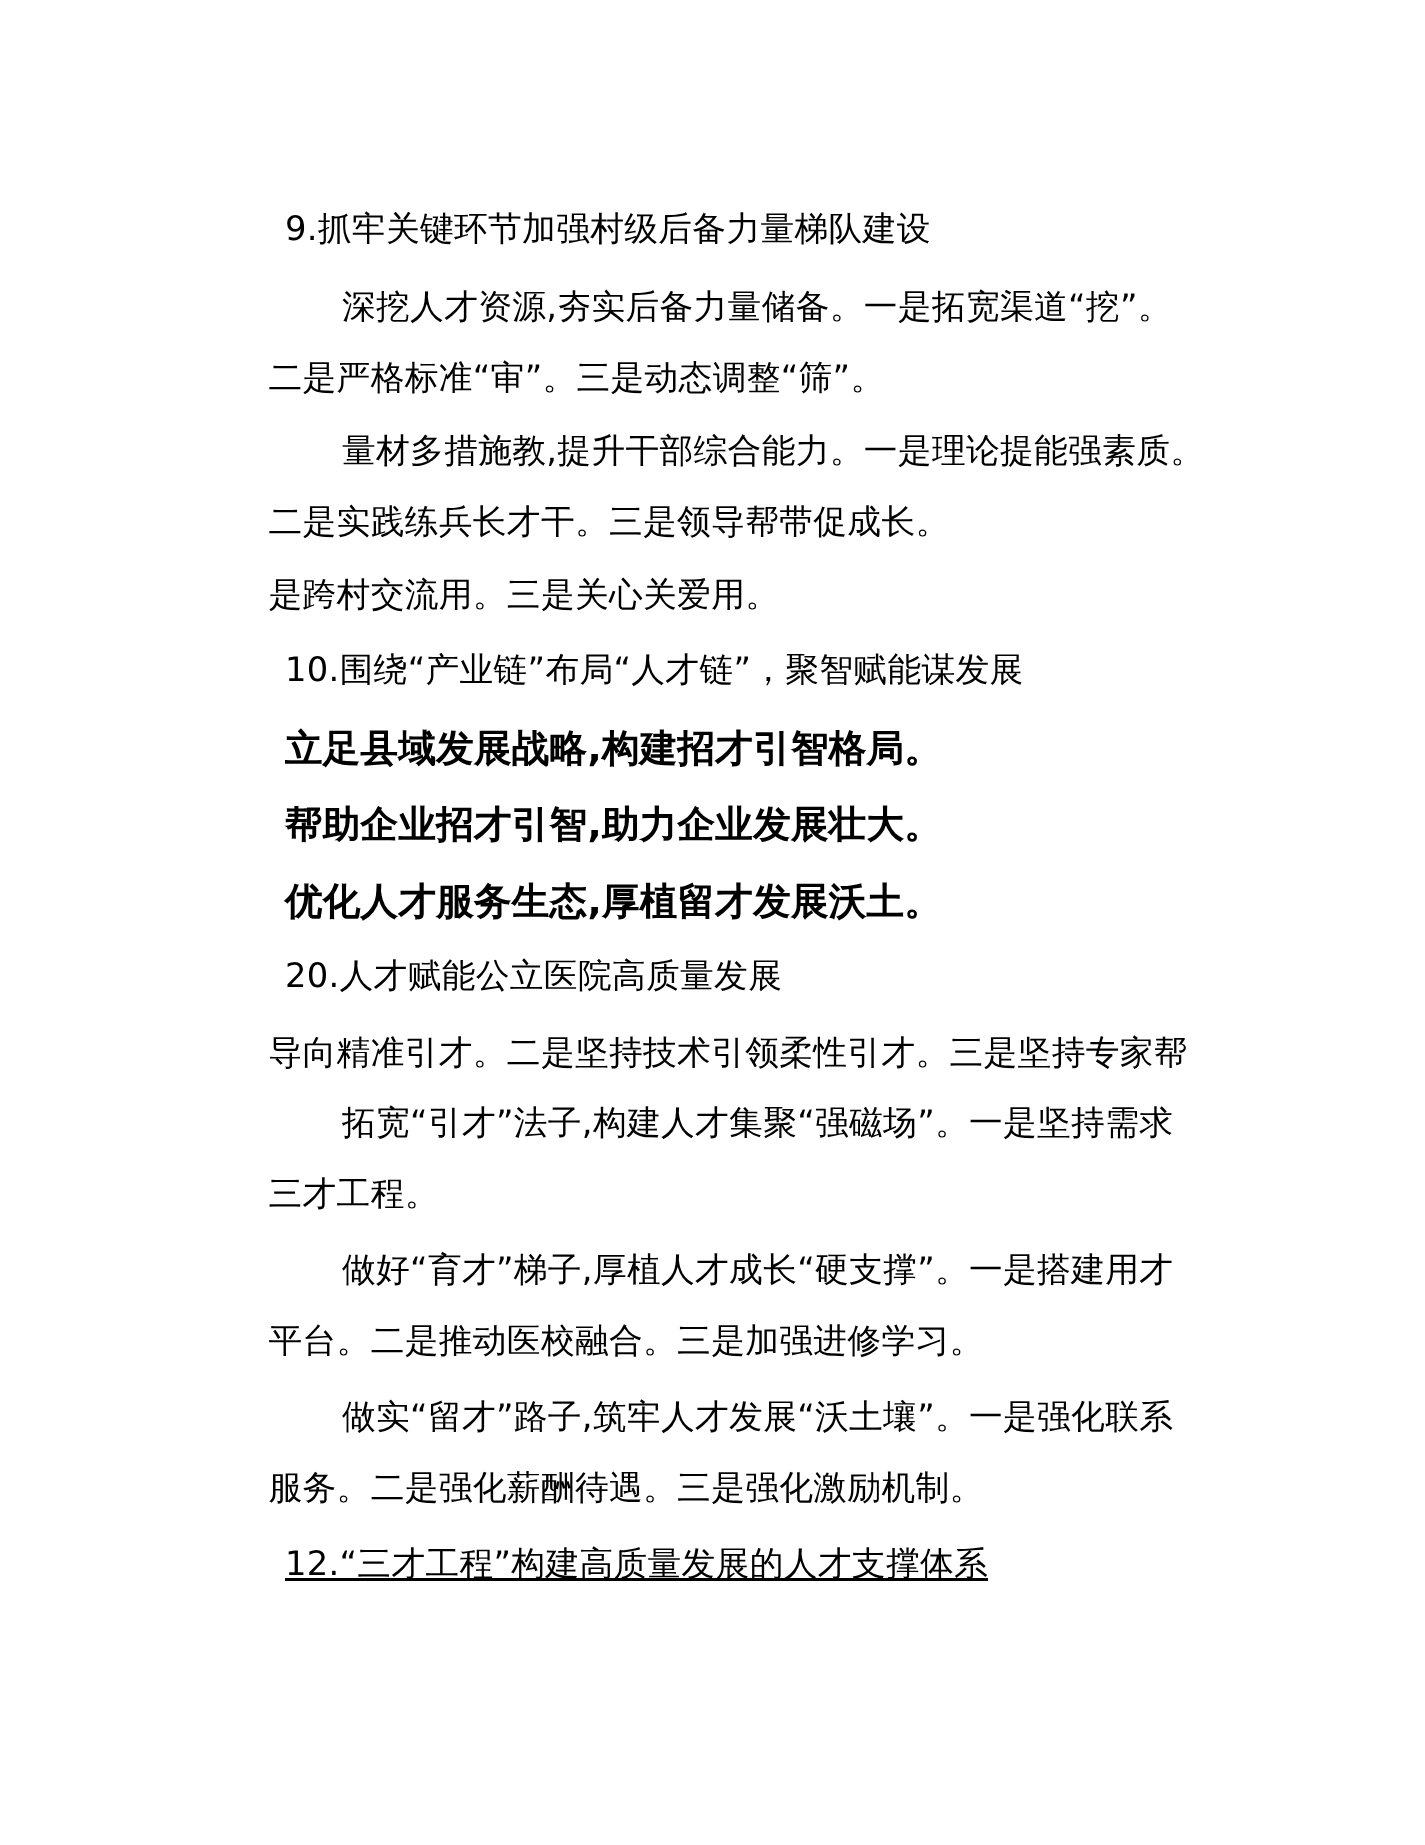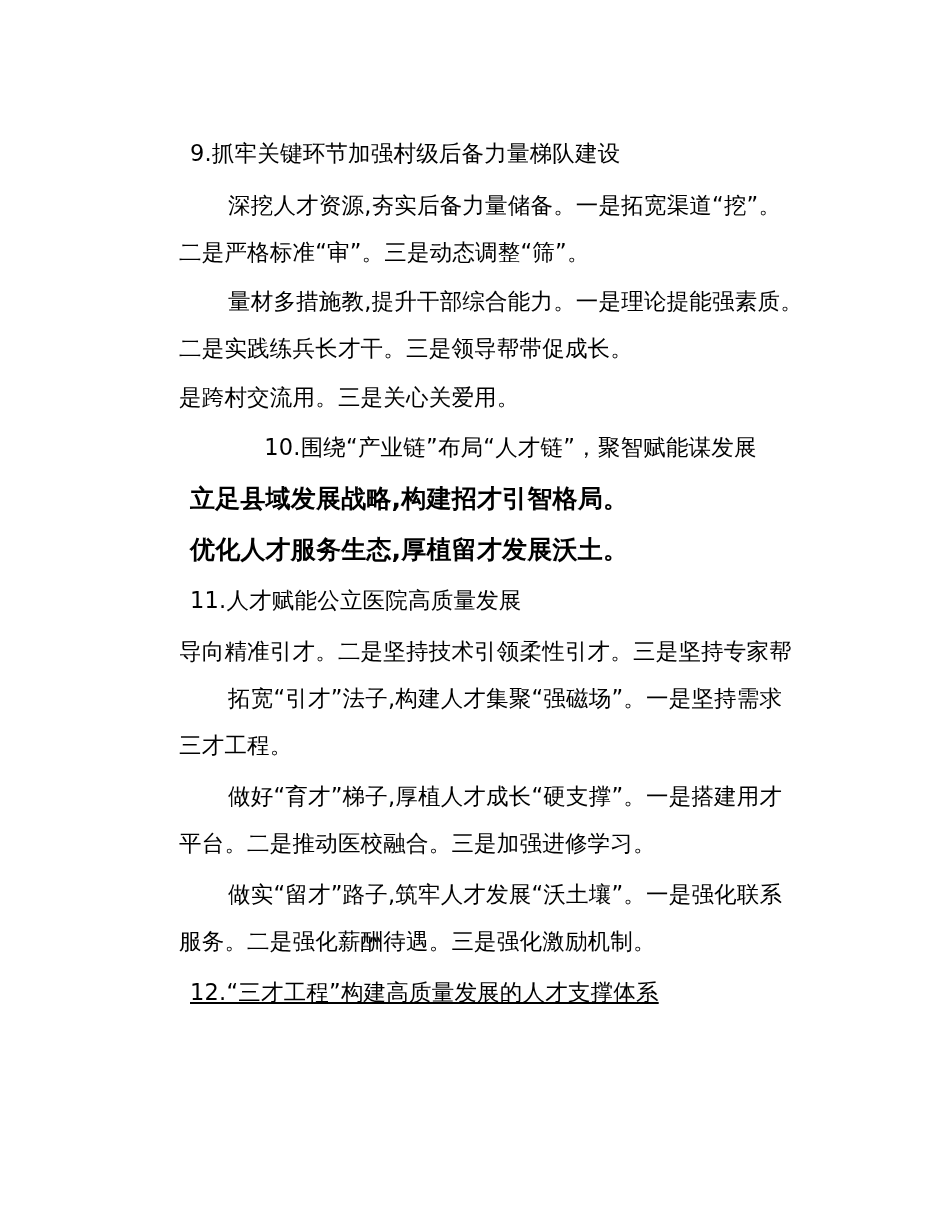--- a/index.html
+++ b/index.html
@@ -62,26 +62,27 @@
 
   <div class="para gap">
     <span class="line first-line" style="text-indent:0">量材多措施教,提升干部综合能力。一是理论提能强素质。</span>
     <span class="line" style="text-indent:0">二是实践练兵长才干。三是领导帮带促成长。</span>
   </div>
 
   <div class="para gap">
     <span class="line" style="text-indent:0">是跨村交流用。三是关心关爱用。</span>
   </div>
 
-  <div class="heading" style="margin-top:3px;text-align:center;">10.围绕“产业链”布局“人才链”，聚智赋能谋发展</div>
+  <div class="heading" style="margin-top:3px;">10.围绕“产业链”布局“人才链”，聚智赋能谋发展</div>
 
   <div class="plain">立足县域发展战略,构建招才引智格局。</div>
+  <div class="plain">帮助企业招才引智,助力企业发展壮大。</div>
   <div class="plain">优化人才服务生态,厚植留才发展沃土。</div>
 
-  <div class="heading" style="margin-top:4px;">11.人才赋能公立医院高质量发展</div>
+  <div class="heading" style="margin-top:4px;">20.人才赋能公立医院高质量发展</div>
 
   <div class="para gap" style="margin-top:4px;">
     <span class="line" style="text-indent:0">导向精准引才。二是坚持技术引领柔性引才。三是坚持专家帮</span>
     <span class="line first-line" style="text-indent:0">拓宽“引才”法子,构建人才集聚“强磁场”。一是坚持需求</span>
     <span class="line" style="text-indent:0">三才工程。</span>
   </div>
 
   <div class="para gap" style="margin-top:4px;">
     <span class="line first-line" style="text-indent:0">做好“育才”梯子,厚植人才成长“硬支撑”。一是搭建用才</span>
     <span class="line" style="text-indent:0">平台。二是推动医校融合。三是加强进修学习。</span>

